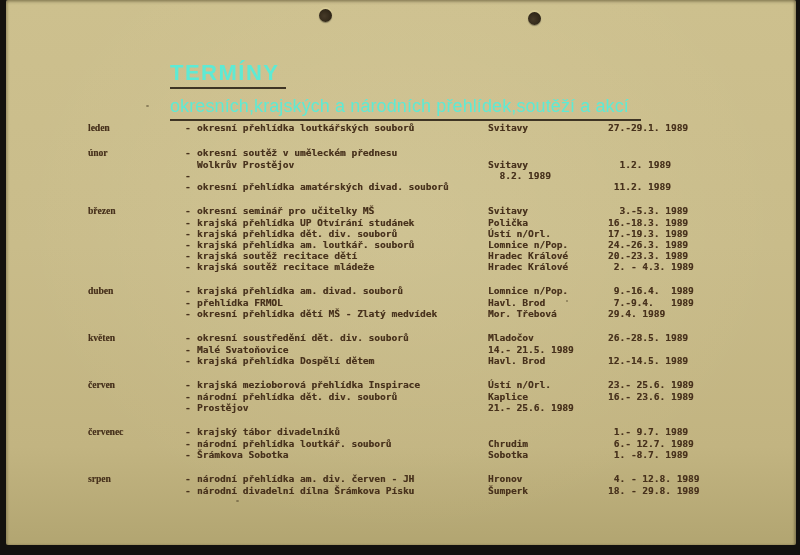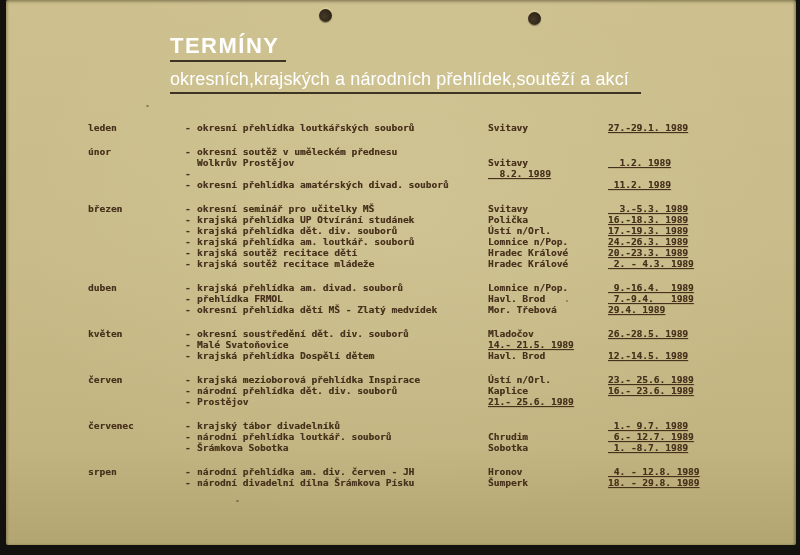--- a/index.html
+++ b/index.html
@@ -17,21 +17,21 @@
     box-shadow: inset 0 2px 3px rgba(90,80,50,.45), inset -2px 0 2px rgba(90,80,50,.35), inset 2px 0 2px rgba(120,110,70,.3);
   }
   .hole{
     position:absolute;width:13px;height:13px;border-radius:50%;
     background:radial-gradient(circle at 40% 55%, #463a28 0%, #2e2517 70%);
     box-shadow:0 -2px 0 0 #d7cb97, 0 1px 1px rgba(0,0,0,.35);
   }
   .hole.left{left:319px;top:9px;}
   .hole.right{left:528px;top:12px;}
 
-  .titleblock{position:absolute;left:170px;top:33px;color:#ffffff;}
+  .titleblock{position:absolute;left:170px;top:60px;color:#5eead4;}
   .doc-title{
     display:inline-block;
     font-family:"Liberation Sans",sans-serif;
     font-size:22px;font-weight:600;letter-spacing:1.5px;
     border-bottom:2.5px solid #3e3424;padding:0 6px 1px 0;margin:0;
   }
   .doc-subtitle{
     display:inline-block;
     font-family:"Liberation Sans",sans-serif;
     font-size:18px;font-weight:500;letter-spacing:.1px;
@@ -44,25 +44,25 @@
     font-size:9.5px;font-weight:bold;line-height:11px;
     color:#47311c;
     text-shadow:.3px .3px 0 rgba(71,49,28,.5);
   }
   .month-block{margin-bottom:13px;}
   .srow{
     display:grid;
     grid-template-columns:97px 12px 291px 120px 160px;
     align-items:baseline;
   }
-  .c-month{white-space:nowrap;}
+  .c-month{white-space:nowrap;font-family:Liberation Serif, serif;}
   .c-dash{white-space:pre;}
   .c-text{white-space:pre;}
   .c-place{white-space:pre;}
-  .c-date{white-space:pre;text-decoration:underline;}
+  .c-date{white-space:pre;}
   .speck{position:absolute;background:rgba(70,58,35,.5);border-radius:50%;}
 </style>
 </head>
 <body>
 
 <div class="paper">
   <span class="speck" style="left:140px;top:105px;width:3px;height:2px;"></span>
   <span class="speck" style="left:560px;top:300px;width:2px;height:2px;"></span>
   <span class="speck" style="left:230px;top:500px;width:3px;height:2px;"></span>
 </div>

